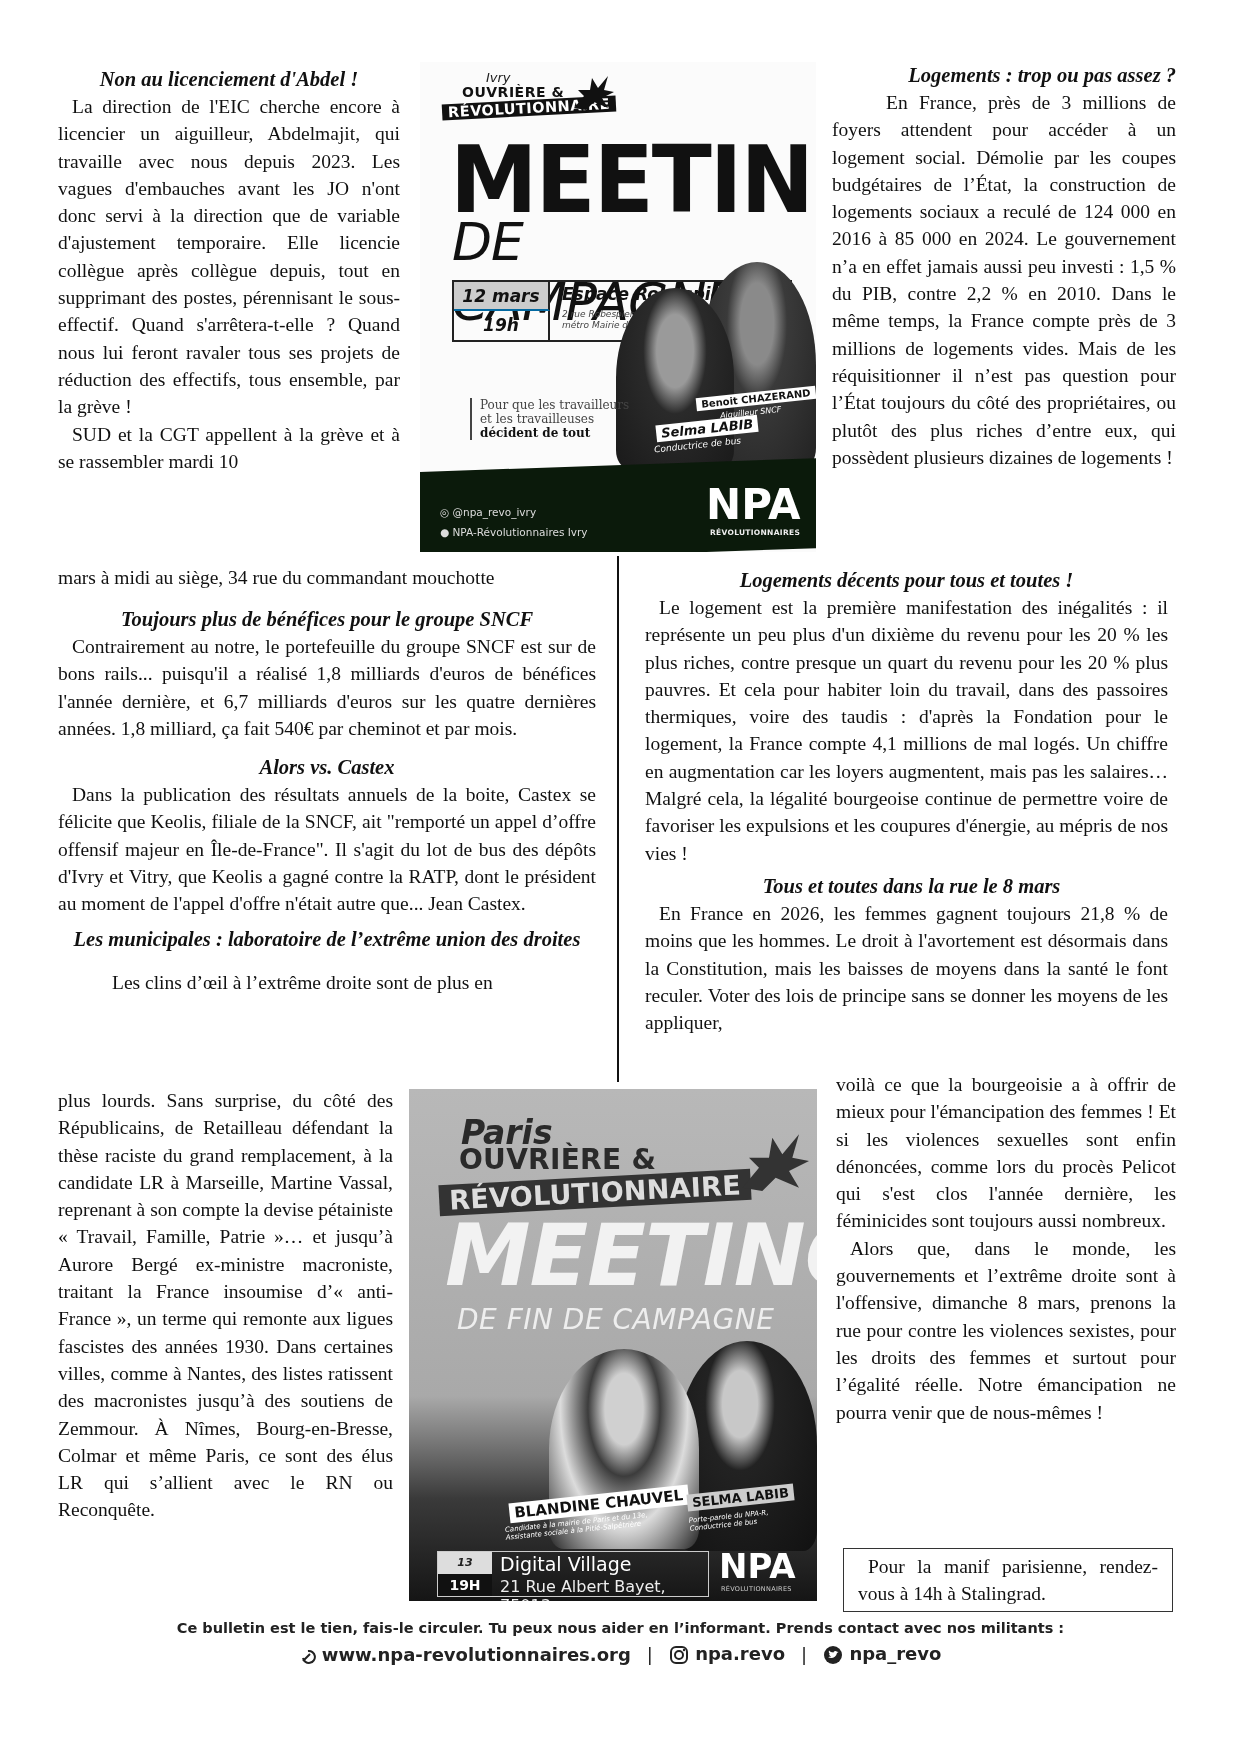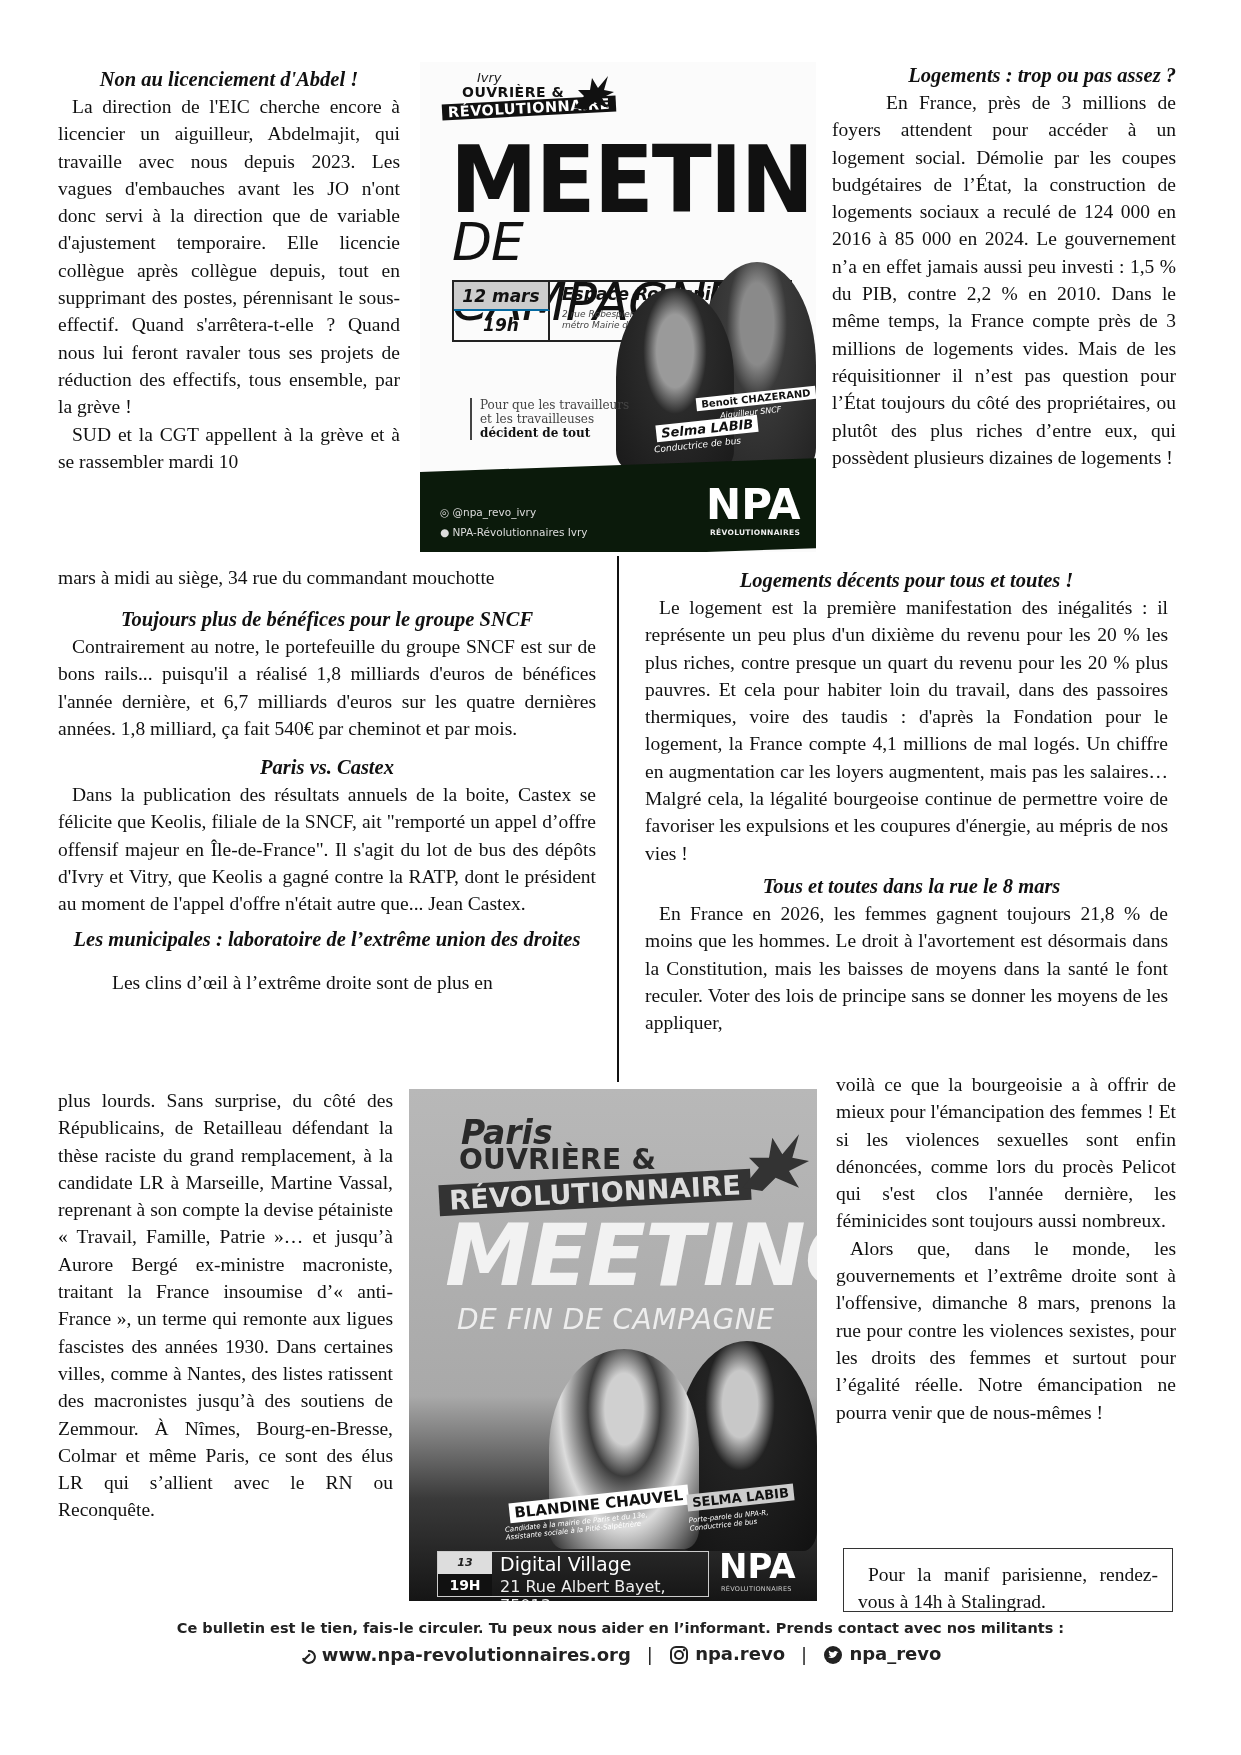--- a/index.html
+++ b/index.html
@@ -17,21 +17,21 @@
   #col-left-bottom { left: 58px; top: 1087px; width: 335px; }
 
   #col-right-top { left: 832px; top: 62px; width: 344px; }
   #col-right-mid { left: 645px; top: 567px; width: 523px; }
   #col-right-bottom { left: 836px; top: 1071px; width: 340px; }
 
   .divider { position: absolute; left: 617px; top: 556px; width: 2px; height: 526px; background: #111; }
 
   
   .poster1 { position: absolute; left: 420px; top: 62px; width: 396px; height: 490px; background: #fbfbfb; overflow: hidden; font-family: "DejaVu Sans", sans-serif; }
-  .p1-city { position: absolute; left: 57px; top: 8px; font-size: 13px; font-style: italic; color: #222; }
+  .p1-city { position: absolute; left: 66px; top: 8px; font-size: 13px; font-style: italic; color: #222; }
   .p1-ouv { position: absolute; left: 42px; top: 22px; font-size: 14px; font-weight: bold; color: #111; letter-spacing: 0.5px; }
   .p1-rev { position: absolute; left: 22px; top: 38px; font-size: 14.5px; font-weight: bold; color: #fff; background: #111; padding: 0 6px; transform: rotate(-3deg); letter-spacing: 0.5px; }
   .p1-star { position: absolute; left: 152px; top: 12px; width: 42px; height: 36px; }
   .p1-meeting { position: absolute; left: 30px; top: 70px; font-size: 88px; font-weight: bold; letter-spacing: -2px; color: #111; line-height: 96px; transform: scaleY(1.05); }
   .p1-campagne { position: absolute; left: 32px; top: 150px; font-size: 52px; font-style: italic; letter-spacing: -1px; color: #111; line-height: 60px; }
   .p1-table { position: absolute; left: 32px; top: 218px; width: 340px; height: 62px; border: 2px solid #222; }
   .p1-date { position: absolute; left: 0; top: 0; width: 96px; height: 29px; background: #ccc; border-bottom: 2px solid #0369a1; border-right: 2px solid #222; font-weight: bold; font-style: italic; font-size: 17px; text-align: center; line-height: 29px; }
   .p1-time { position: absolute; left: 0; top: 29px; width: 96px; height: 29px; border-right: 2px solid #222; font-weight: bold; font-style: italic; font-size: 17px; text-align: center; line-height: 29px; }
   .p1-venue { position: absolute; left: 108px; top: 2px; font-size: 17px; font-weight: bold; font-style: italic; }
   .p1-addr { position: absolute; left: 108px; top: 27px; font-size: 9px; font-style: italic; color: #444; line-height: 11px; }
@@ -61,21 +61,21 @@
   .p2-cap-b { left: 278px; top: 400px; font-size: 13px; background: #ccc; }
   .p2-box { position: absolute; left: 28px; top: 462px; width: 272px; height: 46px; border: 1.5px solid #ccc; }
   .p2-date { position: absolute; left: 0; top: 0; width: 54px; height: 22px; background: #ddd; color: #222; font-size: 11px; font-weight: bold; font-style: italic; text-align: center; line-height: 22px; }
   .p2-time { position: absolute; left: 0; top: 22px; width: 54px; height: 22px; background: #111; color: #fff; font-size: 14px; font-weight: bold; text-align: center; line-height: 22px; }
   .p2-venue { position: absolute; left: 62px; top: 0; color: #fff; font-size: 19px; line-height: 24px; }
   .p2-addr { position: absolute; left: 62px; top: 25px; color: #eee; font-size: 16px; }
   .p2-npa { position: absolute; left: 310px; top: 458px; color: #fff; font-size: 34px; font-weight: bold; line-height: 38px; }
   .p2-npa-sub { position: absolute; left: 312px; top: 496px; color: #ccc; font-size: 6.5px; letter-spacing: 0.3px; }
 
   
-  .rdv-box { position: absolute; left: 843px; top: 1548px; width: 330px; height: 64px; border: 1.5px solid #333; padding: 12px 14px; font-size: 19.5px; line-height: 27px; text-align: justify; }
+  .rdv-box { position: absolute; left: 843px; top: 1548px; width: 330px; height: 64px; border: 1.5px solid #333; padding: 4px 14px; font-size: 19.5px; line-height: 27px; text-align: justify; }
   .rdv-box p { text-indent: 10px; }
 
   
   .footer { position: absolute; left: 0; top: 1617px; width: 1241px; text-align: center; font-family: "DejaVu Sans", sans-serif; }
   .footer-line1 { font-size: 14.5px; font-weight: bold; color: #222; line-height: 22px; }
   .footer-line2 { margin-top: 4px; font-size: 18px; font-weight: bold; color: #222; display: flex; justify-content: center; align-items: center; gap: 10px; }
   .f-icon { display: inline-block; vertical-align: middle; }
   .sep { font-weight: normal; margin: 0 6px; }
 </style>
 </head>
@@ -89,21 +89,21 @@
 <div class="col" id="col-left-tail">
   <div style="text-align:left;">mars à midi au siège, 34 rue du commandant mouchotte</div>
 </div>
 
 <div class="col" id="col-left-mid">
   <section>
     <h2>Toujours plus de bénéfices pour le groupe SNCF</h2>
     <p>Contrairement au notre, le portefeuille du groupe SNCF est sur de bons rails... puisqu'il a réalisé 1,8 milliards d'euros de bénéfices l'année dernière, et 6,7 milliards d'euros sur les quatre dernières années. 1,8 milliard, ça fait 540€ par cheminot et par mois.</p>
   </section>
   <section style="margin-top:12px;">
-    <h2>Paris vs. Castex</h2>
+    <h2>Alors vs. Castex</h2>
     <p>Dans la publication des résultats annuels de la boite, Castex se félicite que Keolis, filiale de la SNCF, ait "remporté un appel d’offre offensif majeur en Île-de-France". Il s'agit du lot de bus des dépôts d'Ivry et Vitry, que Keolis a gagné contre la RATP, dont le président au moment de l'appel d'offre n'était autre que... Jean Castex.</p>
   </section>
   <section style="margin-top:8px;">
     <h2>Les municipales : laboratoire de l’extrême union des droites</h2>
     <p class="big-indent" style="margin-top:16px;">Les clins d’œil à l’extrême droite sont de plus en</p>
   </section>
 </div>
 
 <div class="col" id="col-left-bottom">
   <div>plus lourds. Sans surprise, du côté des Républicains, de Retailleau défendant la thèse raciste du grand remplacement, à la candidate LR à Marseille, Martine Vassal, reprenant à son compte la devise pétainiste « Travail, Famille, Patrie »… et jusqu’à Aurore Bergé ex-ministre macroniste, traitant la France insoumise d’« anti-France », un terme qui remonte aux ligues fascistes des années 1930. Dans certaines villes, comme à Nantes, des listes ratissent des macronistes jusqu’à des soutiens de Zemmour. À Nîmes, Bourg-en-Bresse, Colmar et même Paris, ce sont des élus LR qui s’allient avec le RN ou Reconquête.</div>

